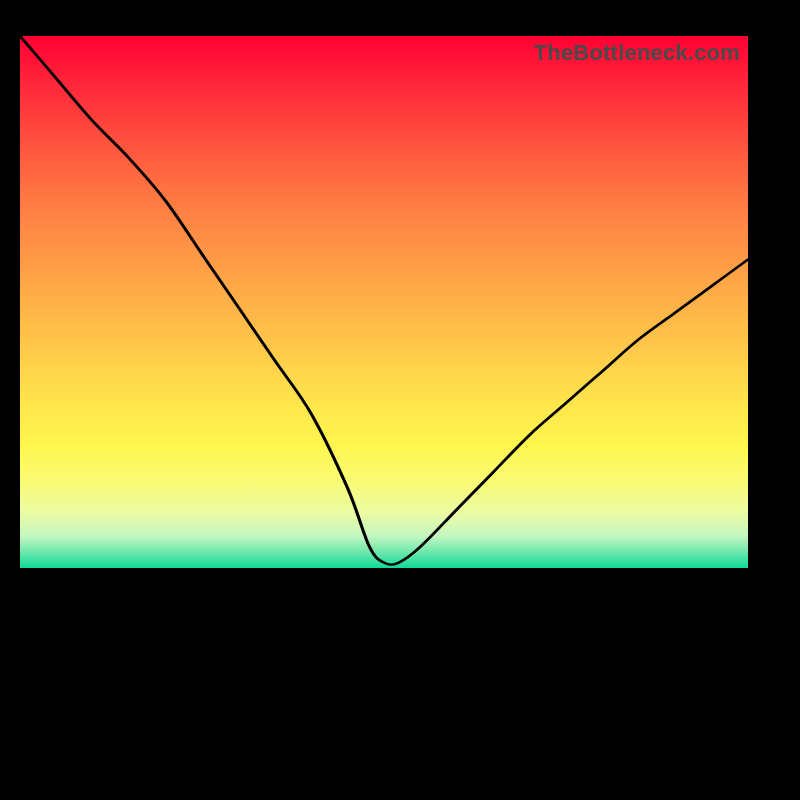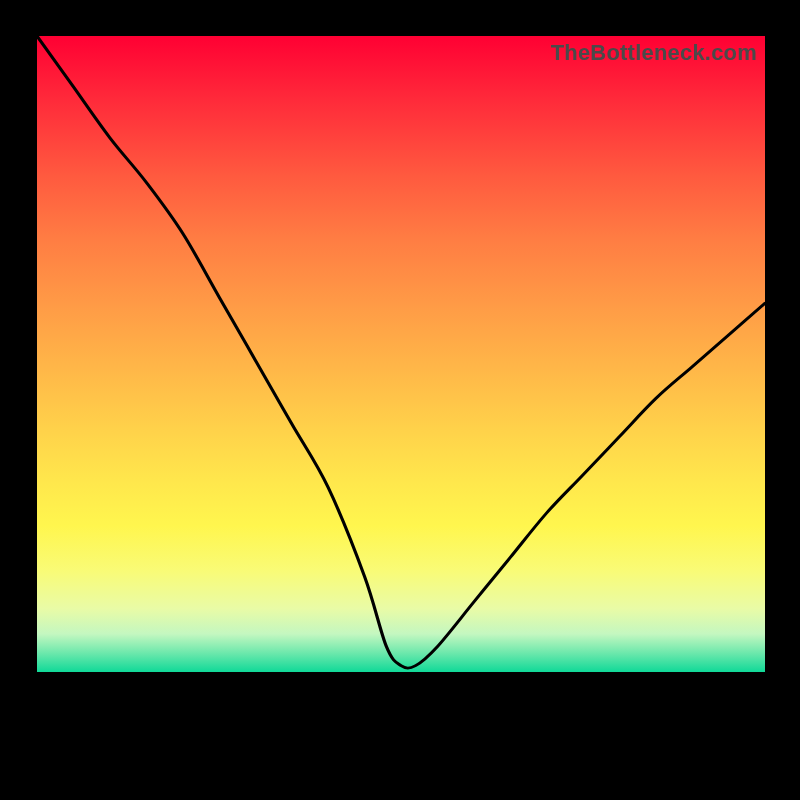--- a/index.html
+++ b/index.html
@@ -1,17 +1,17 @@
 <!DOCTYPE html>
 <html><head>
 <meta charset="utf-8">
 <style>
   html,body{margin:0;padding:0;width:800px;height:800px;background:#000;overflow:hidden}
   .frame{position:absolute;left:0;top:0;width:800px;height:800px;background:#000}
-  .plot{position:absolute;left:37px;top:36px;width:728px;height:636px;overflow:hidden}
+  .plot{position:absolute;left:20px;top:36px;width:728px;height:532px;overflow:hidden}
   .grad{position:absolute;left:0;top:0;width:100%;height:100%;
     background:linear-gradient(to bottom,
       #ff0033 0%,
       #ff2a3a 10%,
       #ff5a3f 22%,
       #ff7d43 32%,
       #ff9a46 42%,
       #ffb648 52%,
       #ffd24a 62%,
       #ffe74c 70%,

